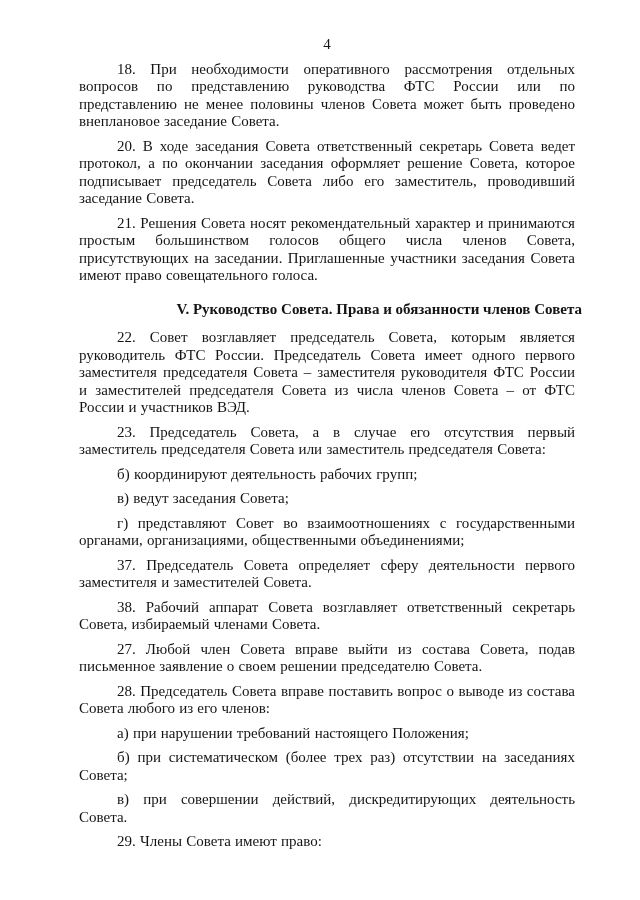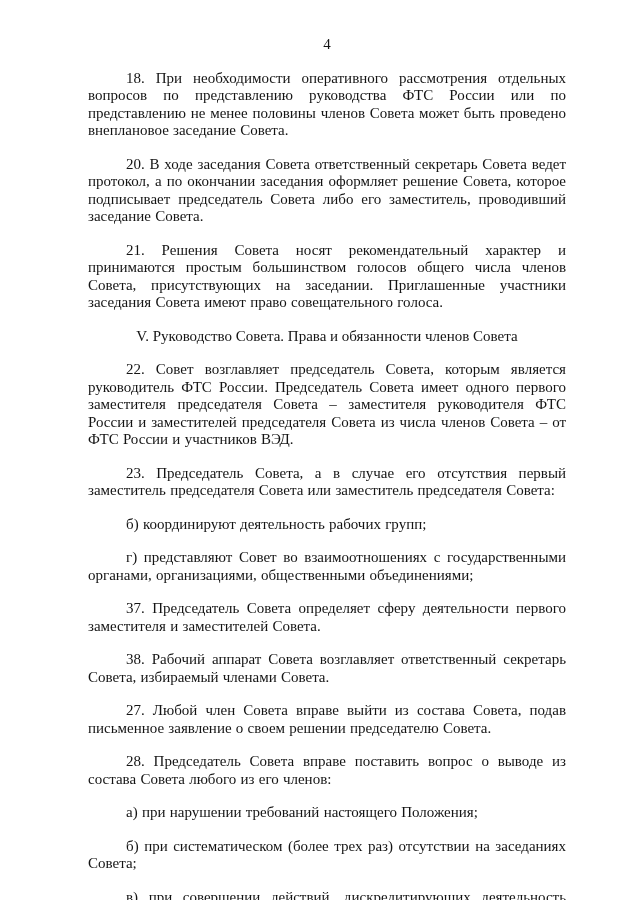--- a/index.html
+++ b/index.html
@@ -19,48 +19,49 @@
     line-height: 17.5px;
     box-sizing: border-box;
     padding: 36px 58px 0 72px;
     overflow: hidden;
   }
   .page-number {
     text-align: center;
     margin: 0 0 1px 0;
   }
   p.para {
-    margin: 16px;
+    margin: 7px;
     text-align: justify;
     text-align-last: left;
     text-indent: 38px;
     word-spacing: 0.5px;
   }
   p.heading {
     margin: 16px 0 11px 0;
-    text-align: center;
+    text-align: right;
     text-indent: 0;
-    font-weight: normal;
+    font-weight: bold;
   }
 </style>
 </head>
 <body>
 
 <div class="page">
   <div class="page-number">4</div>
 
   <p class="para">18. При необходимости оперативного рассмотрения отдельных вопросов по представлению руководства ФТС России или по представлению не менее половины членов Совета может быть проведено внеплановое заседание Совета.</p>
   <p class="para">20. В ходе заседания Совета ответственный секретарь Совета ведет протокол, а по окончании заседания оформляет решение Совета, которое подписывает председатель Совета либо его заместитель, проводивший заседание Совета.</p>
   <p class="para">21. Решения Совета носят рекомендательный характер и принимаются простым большинством голосов общего числа членов Совета, присутствующих на заседании. Приглашенные участники заседания Совета имеют право совещательного голоса.</p>
 
   <p class="heading">V. Руководство Совета. Права и обязанности членов Совета</p>
 
   <p class="para">22. Совет возглавляет председатель Совета, которым является руководитель ФТС России. Председатель Совета имеет одного первого заместителя председателя Совета – заместителя руководителя ФТС России и заместителей председателя Совета из числа членов Совета – от ФТС России и участников ВЭД.</p>
   <p class="para">23. Председатель Совета, а в случае его отсутствия первый заместитель председателя Совета или заместитель председателя Совета:</p>
   <p class="para">б) координируют деятельность рабочих групп;</p>
+  <p class="para">в) ведут заседания Совета;</p>
   <p class="para">г) представляют Совет во взаимоотношениях с государственными органами, организациями, общественными объединениями;</p>
   <p class="para">37. Председатель Совета определяет сферу деятельности первого заместителя и заместителей Совета.</p>
   <p class="para">38. Рабочий аппарат Совета возглавляет ответственный секретарь Совета, избираемый членами Совета.</p>
   <p class="para">27. Любой член Совета вправе выйти из состава Совета, подав письменное заявление о своем решении председателю Совета.</p>
   <p class="para">28. Председатель Совета вправе поставить вопрос о выводе из состава Совета любого из его членов:</p>
   <p class="para">а) при нарушении требований настоящего Положения;</p>
   <p class="para">б) при систематическом (более трех раз) отсутствии на заседаниях Совета;</p>
   <p class="para">в) при совершении действий, дискредитирующих деятельность Совета.</p>
   <p class="para">29. Члены Совета имеют право:</p>
 </div>

